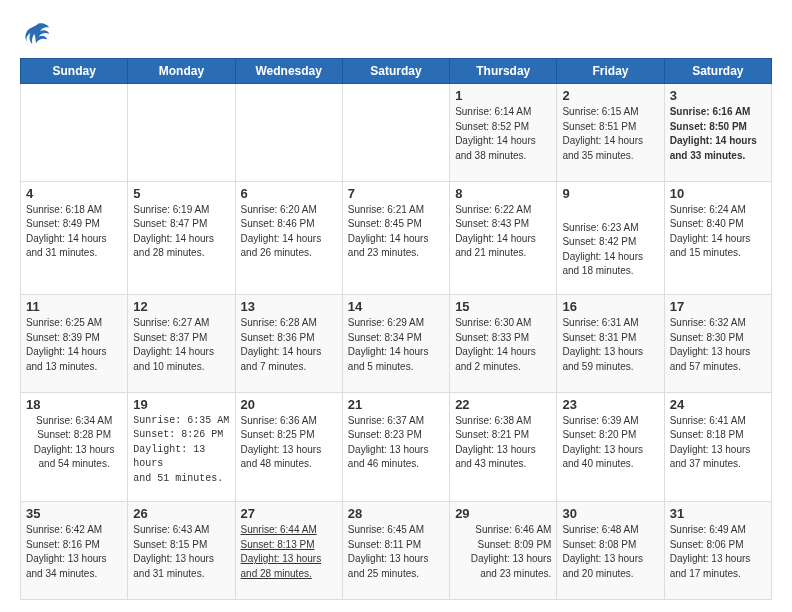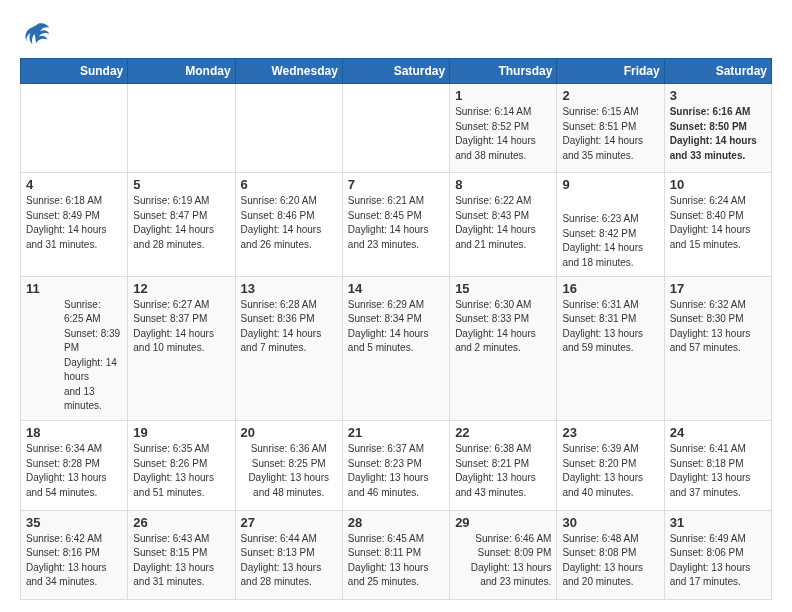--- a/index.html
+++ b/index.html
@@ -64,21 +64,21 @@
       width: 100%;
       table-layout: fixed;
     }
     .calendar thead tr th {
       background: #2a6db5;
       color: #fff;
       font-size: 12px;
       font-weight: bold;
       padding: 5px 4px;
       border: 1px solid #1a5a9a;
-      text-align: right;
+      text-align: center;
     }
     .calendar tbody tr td {
       border: 1px solid #ddd;
       vertical-align: top;
       padding: 4px 5px;
       font-size: 10px;
       color: #333;
       background: #fff;
       height: 88px;
     }
@@ -208,21 +208,21 @@
             <span class="day-number">10</span>
             <div class="day-info" style="white-space: pre-line;">Sunrise: 6:24 AM
 Sunset: 8:40 PM
 Daylight: 14 hours
 and 15 minutes.</div>
           </td>
         </tr>
         <tr>
           <td>
             <span class="day-number">11</span>
-            <div class="day-info" style="white-space: pre-line; margin-left: 38px;">Sunrise: 6:25 AM
+            <div class="day-info" style="white-space: pre-line;">Sunrise: 6:25 AM
 Sunset: 8:39 PM
 Daylight: 14 hours
 and 13 minutes.</div>
           </td>
           <td>
             <span class="day-number">12</span>
             <div class="day-info" style="white-space: pre-line;">Sunrise: 6:27 AM
 Sunset: 8:37 PM
 Daylight: 14 hours
 and 10 minutes.</div>
@@ -259,35 +259,35 @@
             <span class="day-number">17</span>
             <div class="day-info" style="white-space: pre-line;">Sunrise: 6:32 AM
 Sunset: 8:30 PM
 Daylight: 13 hours
 and 57 minutes.</div>
           </td>
         </tr>
         <tr>
           <td>
             <span class="day-number">18</span>
-            <div class="day-info" style="white-space: pre-line;">Sunrise: 6:34 AM
+            <div class="day-info" style="white-space: pre-line; text-align: center;">Sunrise: 6:34 AM
 Sunset: 8:28 PM
 Daylight: 13 hours
 and 54 minutes.</div>
           </td>
           <td>
             <span class="day-number">19</span>
-            <div class="day-info" style="white-space: pre-line;">Sunrise: 6:35 AM
+            <div class="day-info" style="white-space: pre-line; font-family: Liberation Mono, monospace;">Sunrise: 6:35 AM
 Sunset: 8:26 PM
 Daylight: 13 hours
 and 51 minutes.</div>
           </td>
           <td>
             <span class="day-number">20</span>
-            <div class="day-info" style="white-space: pre-line; text-align: center;">Sunrise: 6:36 AM
+            <div class="day-info" style="white-space: pre-line;">Sunrise: 6:36 AM
 Sunset: 8:25 PM
 Daylight: 13 hours
 and 48 minutes.</div>
           </td>
           <td>
             <span class="day-number">21</span>
             <div class="day-info" style="white-space: pre-line;">Sunrise: 6:37 AM
 Sunset: 8:23 PM
 Daylight: 13 hours
 and 46 minutes.</div>
@@ -324,21 +324,21 @@
           </td>
           <td>
             <span class="day-number">26</span>
             <div class="day-info" style="white-space: pre-line;">Sunrise: 6:43 AM
 Sunset: 8:15 PM
 Daylight: 13 hours
 and 31 minutes.</div>
           </td>
           <td>
             <span class="day-number">27</span>
-            <div class="day-info" style="white-space: pre-line;">Sunrise: 6:44 AM
+            <div class="day-info" style="white-space: pre-line; text-decoration: underline;">Sunrise: 6:44 AM
 Sunset: 8:13 PM
 Daylight: 13 hours
 and 28 minutes.</div>
           </td>
           <td>
             <span class="day-number">28</span>
             <div class="day-info" style="white-space: pre-line;">Sunrise: 6:45 AM
 Sunset: 8:11 PM
 Daylight: 13 hours
 and 25 minutes.</div>

